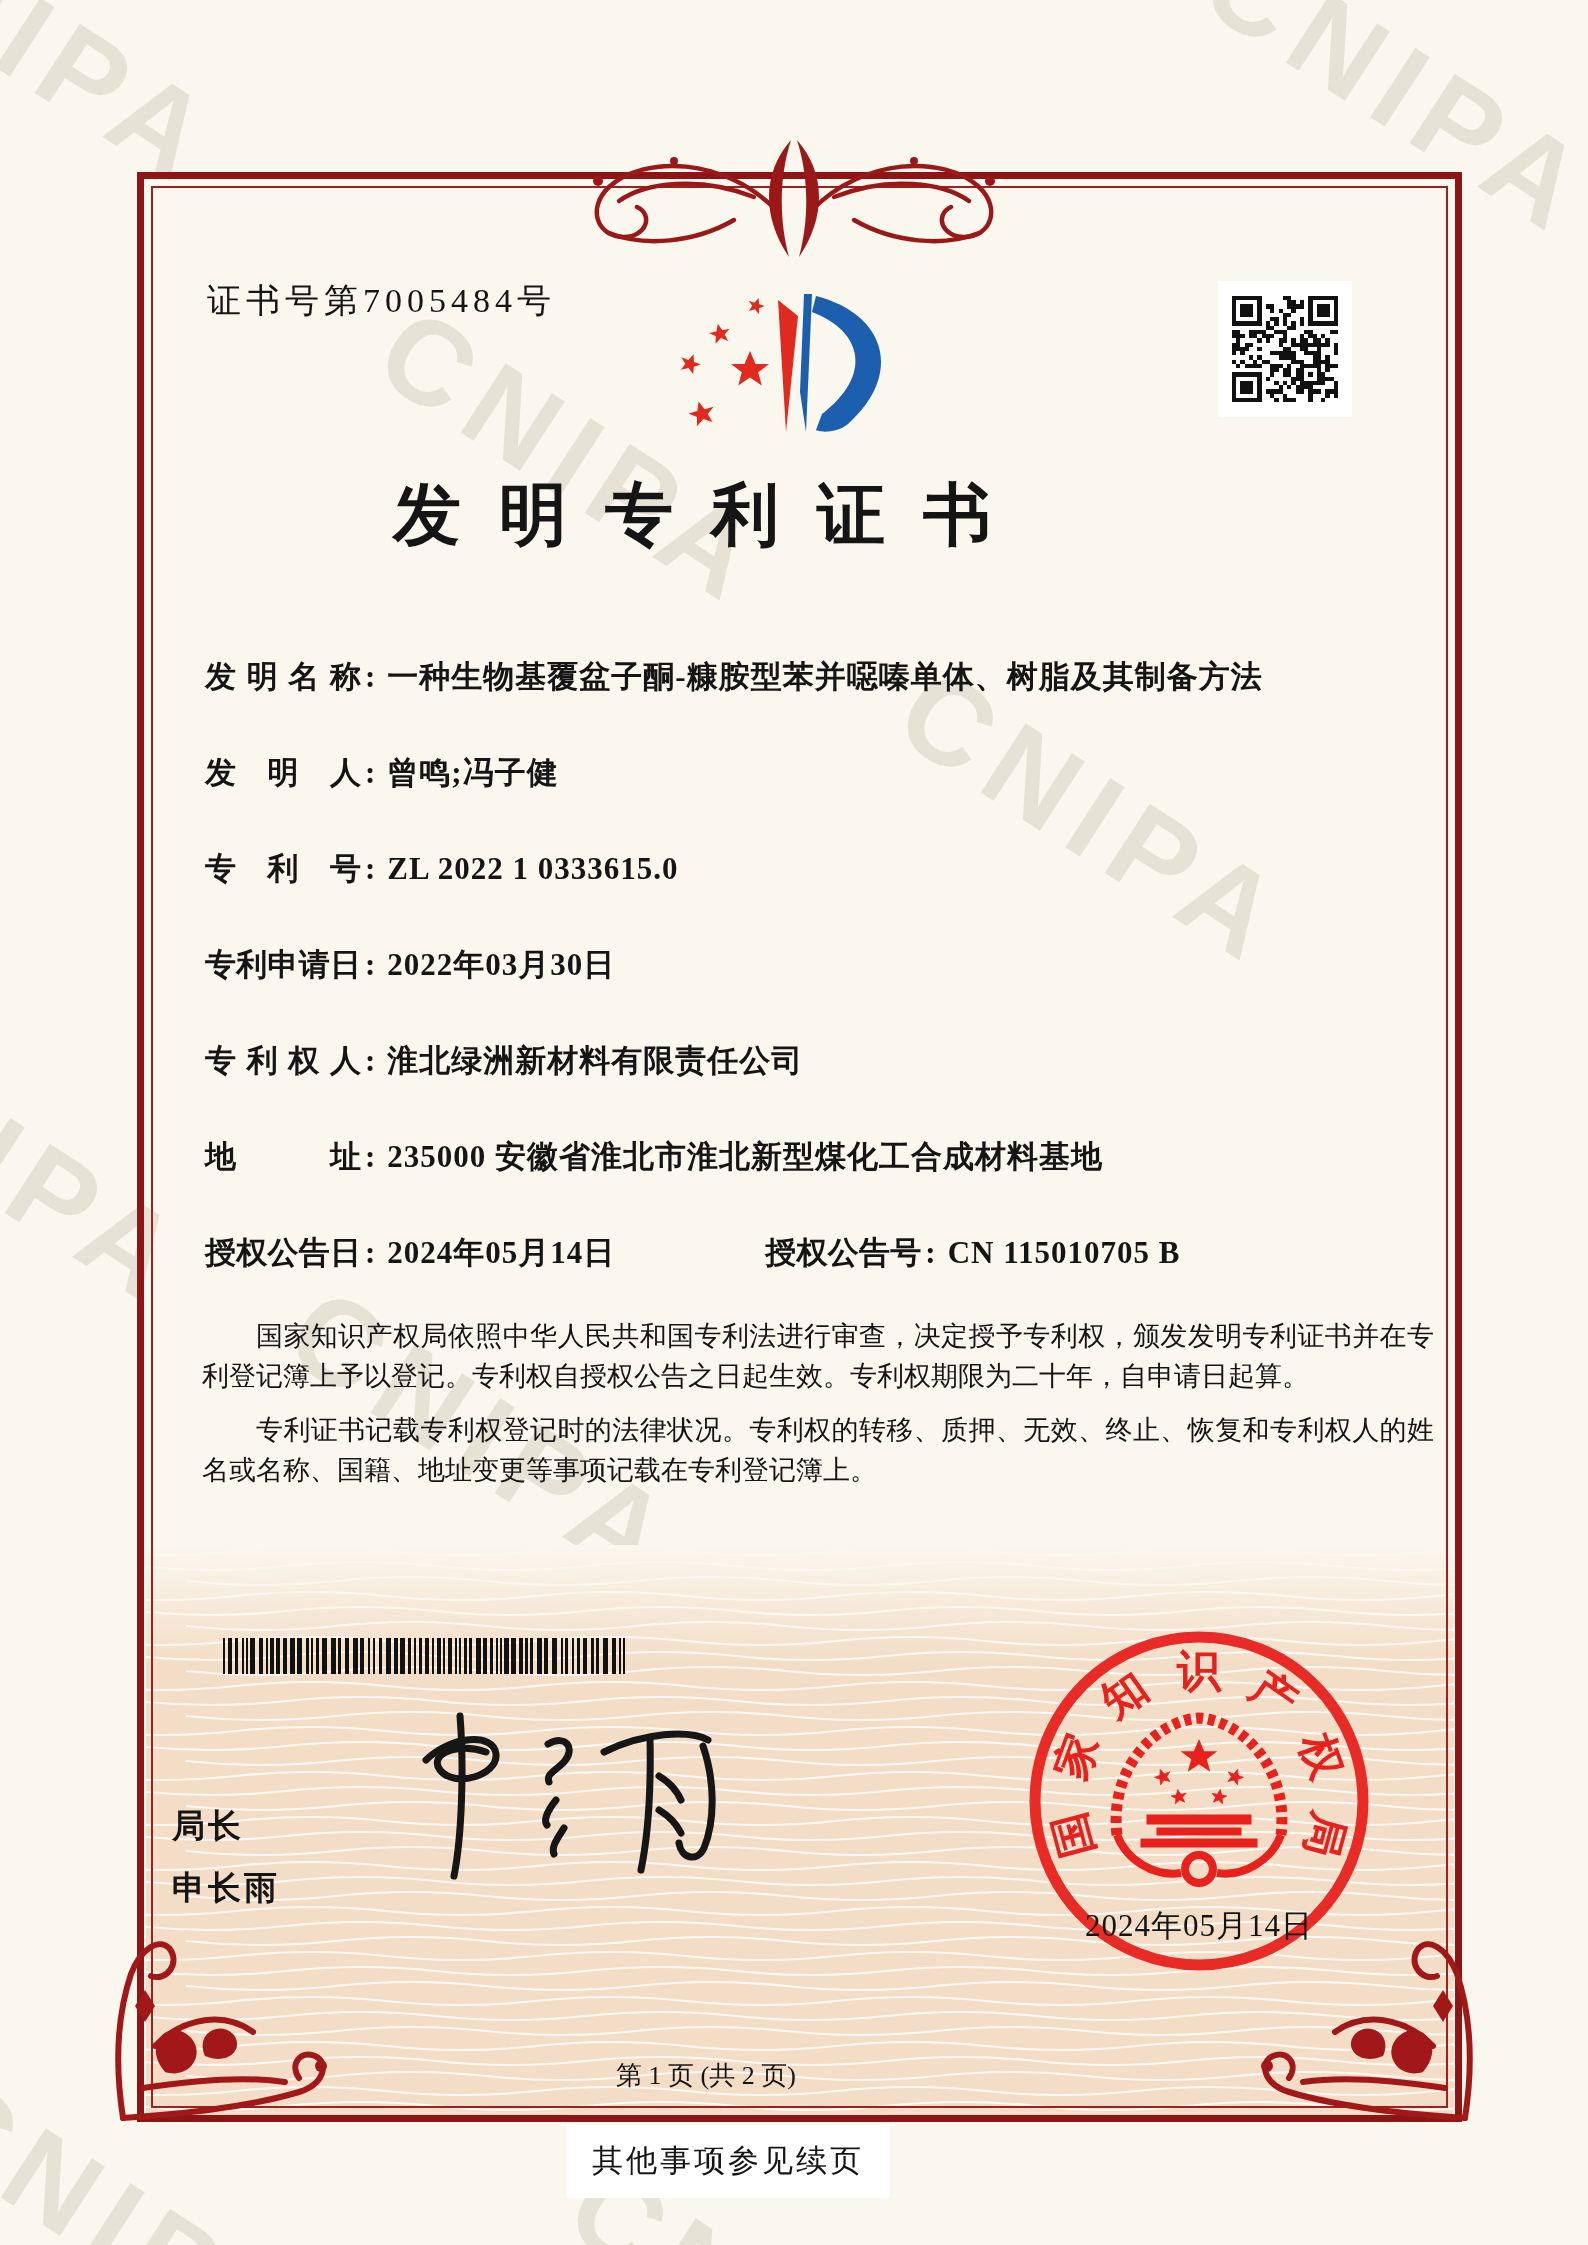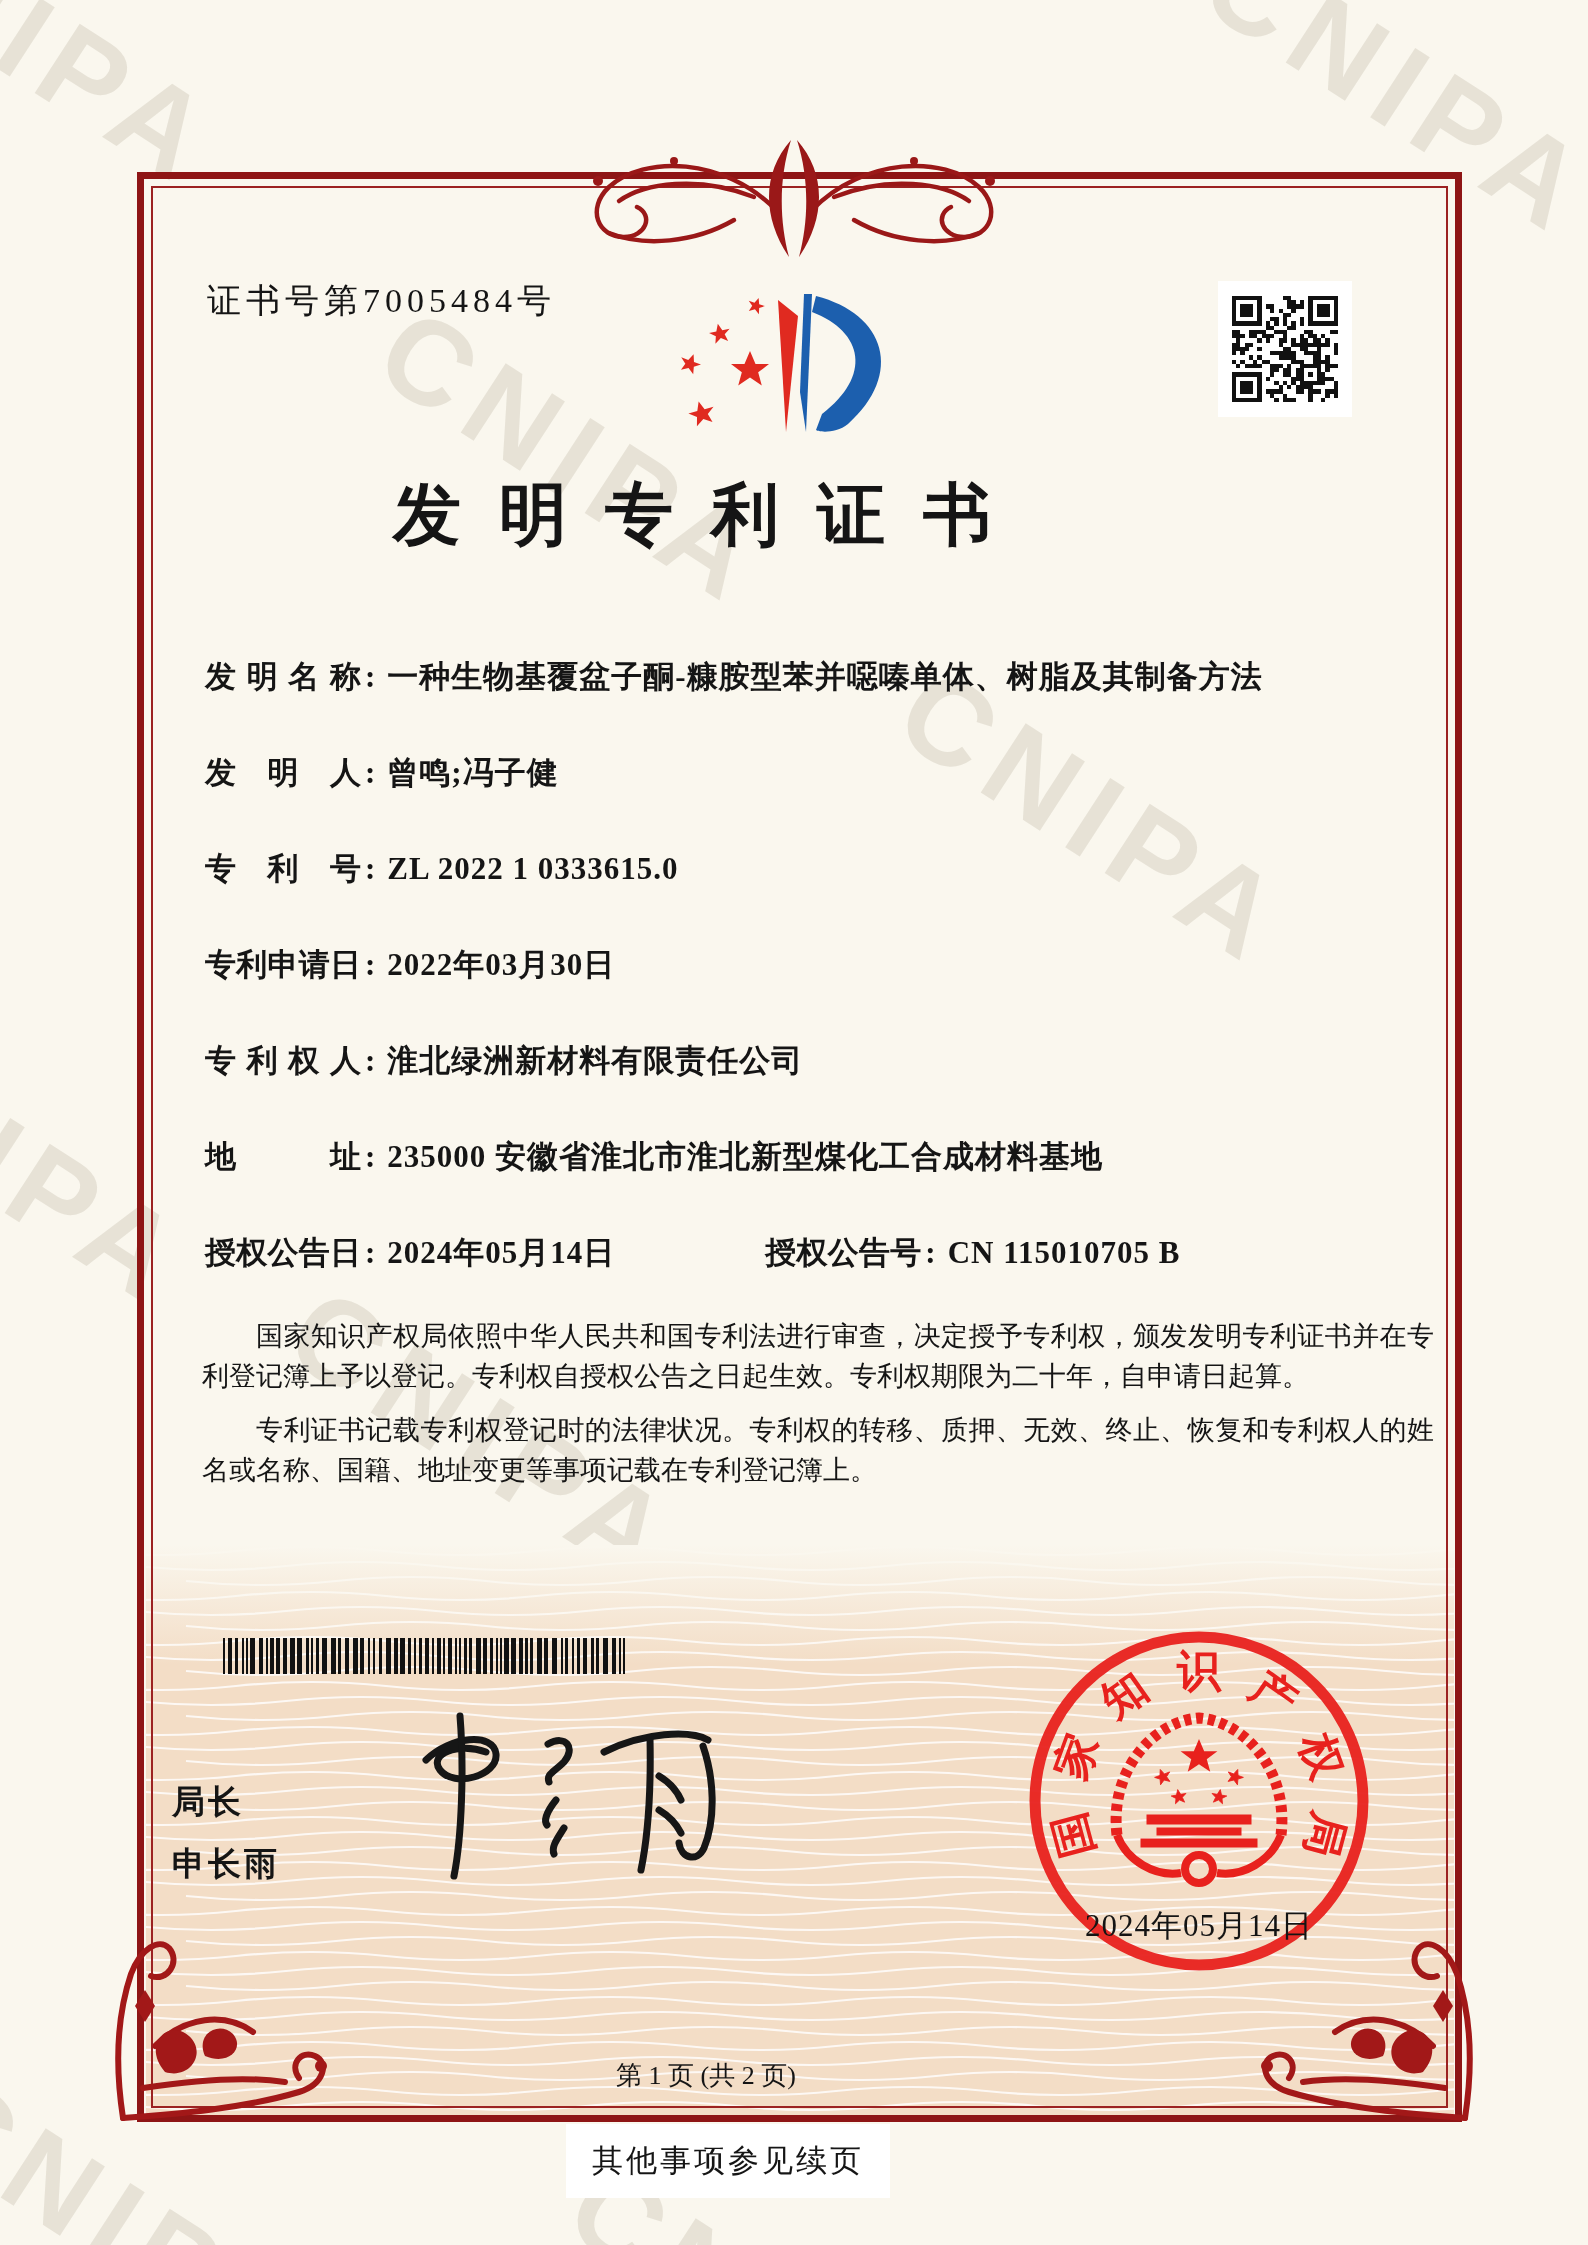--- a/index.html
+++ b/index.html
@@ -70,21 +70,21 @@
   #paras{
     position:absolute; z-index:5; left:186px; top:1316px; width:1232px;
     font-size:27px; line-height:40px; text-align:justify;margin-left:16px;
   }
   #paras p{margin:0 0 14px 0; text-indent:2em;}
   
   #barcode{position:absolute; z-index:5; left:223px; top:1638px;}
   #signerTitle,#signerName{
     position:absolute; z-index:5; left:172px;
     font-family:"Liberation Sans","DejaVu Sans",sans-serif;
-    font-weight:600; font-size:33px; letter-spacing:3px;
+    font-weight:600; font-size:33px; letter-spacing:3px;margin-top:24px;
   }
   #signerTitle{top:1780px;}
   #signerName{top:1842px;}
   #signature{position:absolute; z-index:6; left:396px; top:1706px;}
   
   #seal{position:absolute; z-index:7; left:1021px; top:1623px; width:356px; height:356px;}
   #seal svg{position:absolute; left:0; top:0;}
   #sealChars{position:absolute; left:0; top:0; width:100%; height:100%;}
   #sealChars span{
     position:absolute; left:50%; top:50%;

